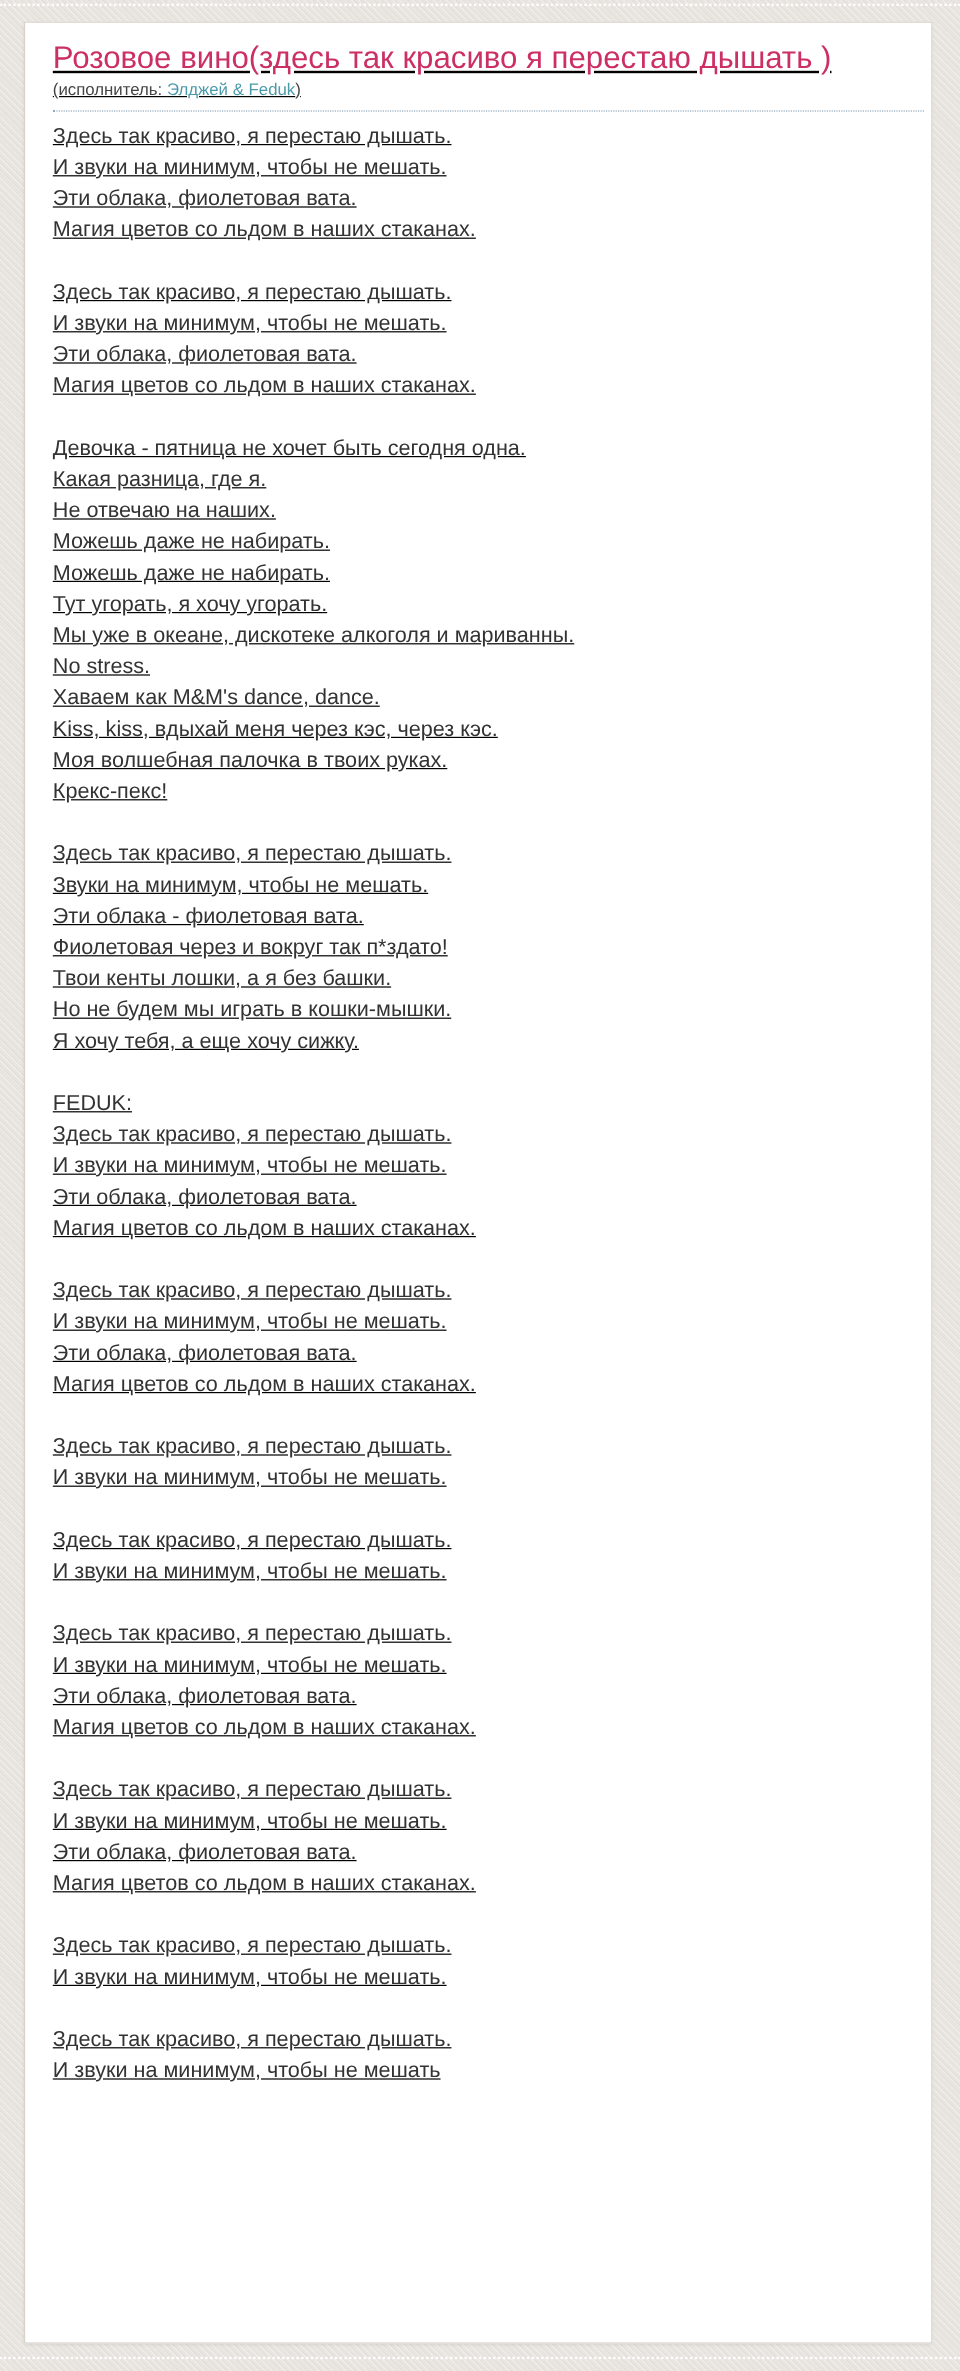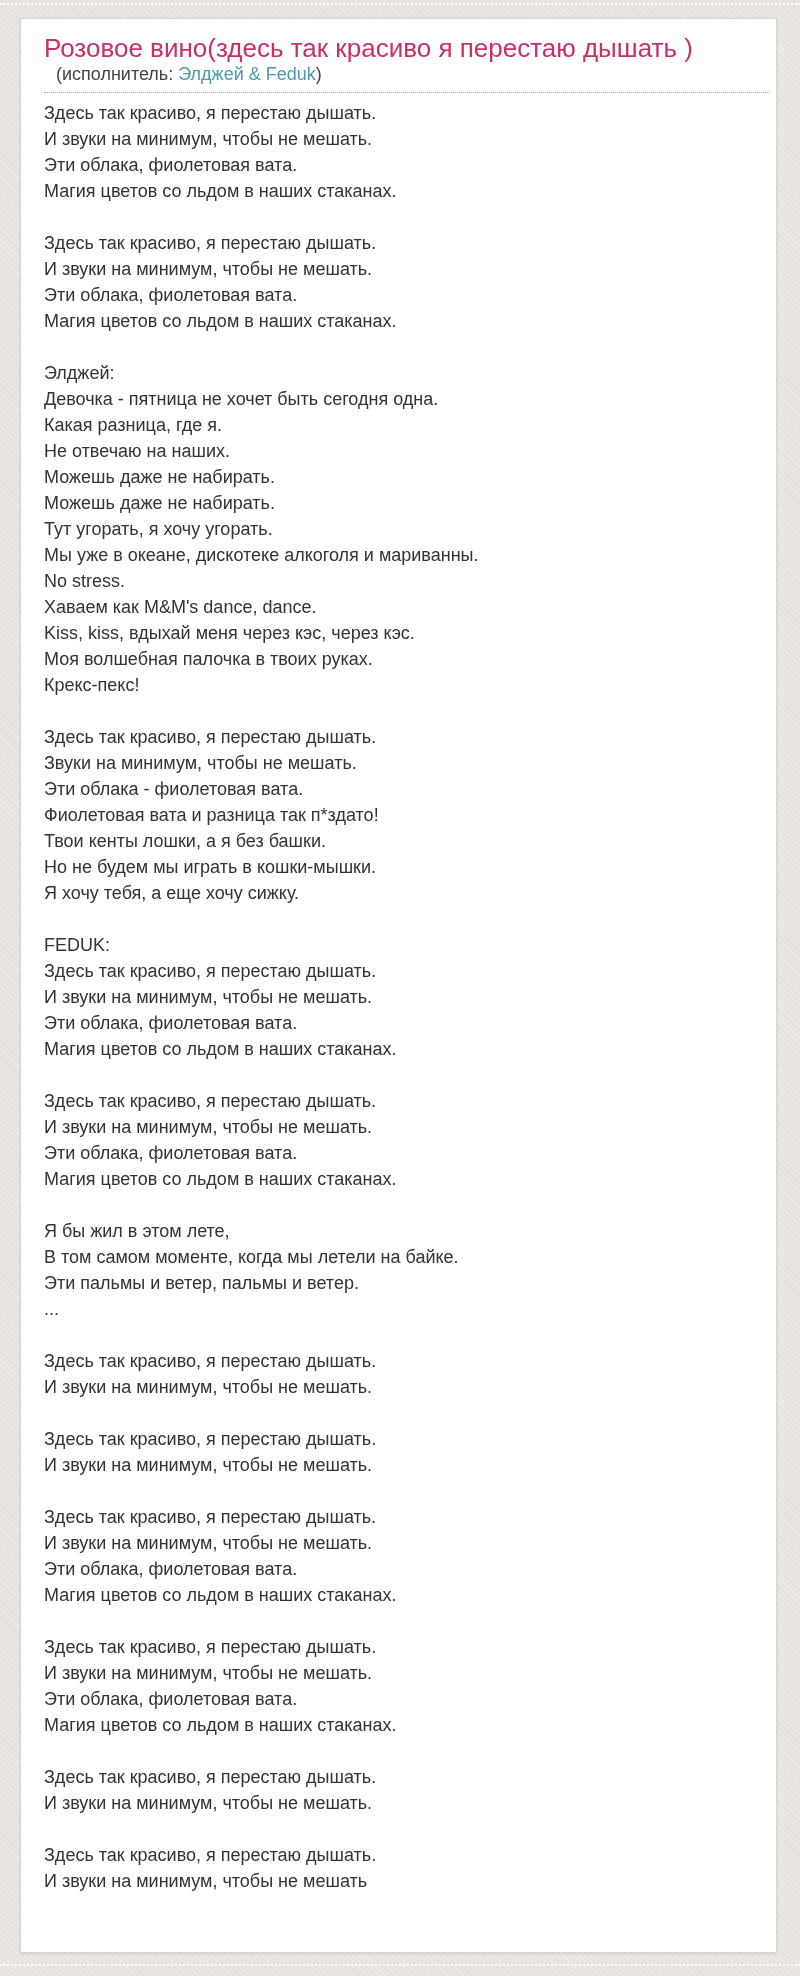--- a/index.html
+++ b/index.html
@@ -33,34 +33,34 @@
     position: absolute;
     left: 20px;
     top: 18px;
     width: 757px;
     height: 1935px;
     box-sizing: border-box;
     background: var(--color-card, #ffffff);
     border: 1px solid #d9d3cb;
     box-shadow: 0 1px 3px rgba(0,0,0,0.10);
     padding: 12px 6px 20px 23px;
+    text-decoration: underline;
   }
 
   .song-title {
     margin: 2px 0 2px 0;
     font-size: 26px;
     line-height: 30px;
     font-weight: normal;
     color: var(--color-title, #cb2f63);
   }
   .performer-line {
-    font-size: 18px;
+    font-size: 14px;
     line-height: 18px;
     color: #444444;
-    margin-left: 12px;
   }
   .performer-line a {
     color: var(--color-artist_link, #4b9aaa);
     text-decoration: none;
     cursor: pointer;
   }
   .separator {
     height: 0;
     border-bottom: 1px dotted var(--color-separator, #8fa9ba);
     margin: 9px 0 0 0;
@@ -96,61 +96,54 @@
         <div class="line">Эти облака, фиолетовая вата.</div>
         <div class="line">Магия цветов со льдом в наших стаканах.</div>
       </div>
       <div class="stanza">
         <div class="line">Здесь так красиво, я перестаю дышать.</div>
         <div class="line">И звуки на минимум, чтобы не мешать.</div>
         <div class="line">Эти облака, фиолетовая вата.</div>
         <div class="line">Магия цветов со льдом в наших стаканах.</div>
       </div>
       <div class="stanza">
-        <div class="line">Элджей:</div>
         <div class="line">Девочка - пятница не хочет быть сегодня одна.</div>
         <div class="line">Какая разница, где я.</div>
         <div class="line">Не отвечаю на наших.</div>
         <div class="line">Можешь даже не набирать.</div>
         <div class="line">Можешь даже не набирать.</div>
         <div class="line">Тут угорать, я хочу угорать.</div>
         <div class="line">Мы уже в океане, дискотеке алкоголя и мариванны.</div>
         <div class="line">No stress.</div>
         <div class="line">Хаваем как M&amp;M's dance, dance.</div>
         <div class="line">Kiss, kiss, вдыхай меня через кэс, через кэс.</div>
         <div class="line">Моя волшебная палочка в твоих руках.</div>
         <div class="line">Крекс-пекс!</div>
       </div>
       <div class="stanza">
         <div class="line">Здесь так красиво, я перестаю дышать.</div>
         <div class="line">Звуки на минимум, чтобы не мешать.</div>
         <div class="line">Эти облака - фиолетовая вата.</div>
-        <div class="line">Фиолетовая вата и разница так п*здато!</div>
+        <div class="line">Фиолетовая через и вокруг так п*здато!</div>
         <div class="line">Твои кенты лошки, а я без башки.</div>
         <div class="line">Но не будем мы играть в кошки-мышки.</div>
         <div class="line">Я хочу тебя, а еще хочу сижку.</div>
       </div>
       <div class="stanza">
         <div class="line">FEDUK:</div>
         <div class="line">Здесь так красиво, я перестаю дышать.</div>
         <div class="line">И звуки на минимум, чтобы не мешать.</div>
         <div class="line">Эти облака, фиолетовая вата.</div>
         <div class="line">Магия цветов со льдом в наших стаканах.</div>
       </div>
       <div class="stanza">
         <div class="line">Здесь так красиво, я перестаю дышать.</div>
         <div class="line">И звуки на минимум, чтобы не мешать.</div>
         <div class="line">Эти облака, фиолетовая вата.</div>
         <div class="line">Магия цветов со льдом в наших стаканах.</div>
-      </div>
-      <div class="stanza">
-        <div class="line">Я бы жил в этом лете,</div>
-        <div class="line">В том самом моменте, когда мы летели на байке.</div>
-        <div class="line">Эти пальмы и ветер, пальмы и ветер.</div>
-        <div class="line">...</div>
       </div>
       <div class="stanza">
         <div class="line">Здесь так красиво, я перестаю дышать.</div>
         <div class="line">И звуки на минимум, чтобы не мешать.</div>
       </div>
       <div class="stanza">
         <div class="line">Здесь так красиво, я перестаю дышать.</div>
         <div class="line">И звуки на минимум, чтобы не мешать.</div>
       </div>
       <div class="stanza">

